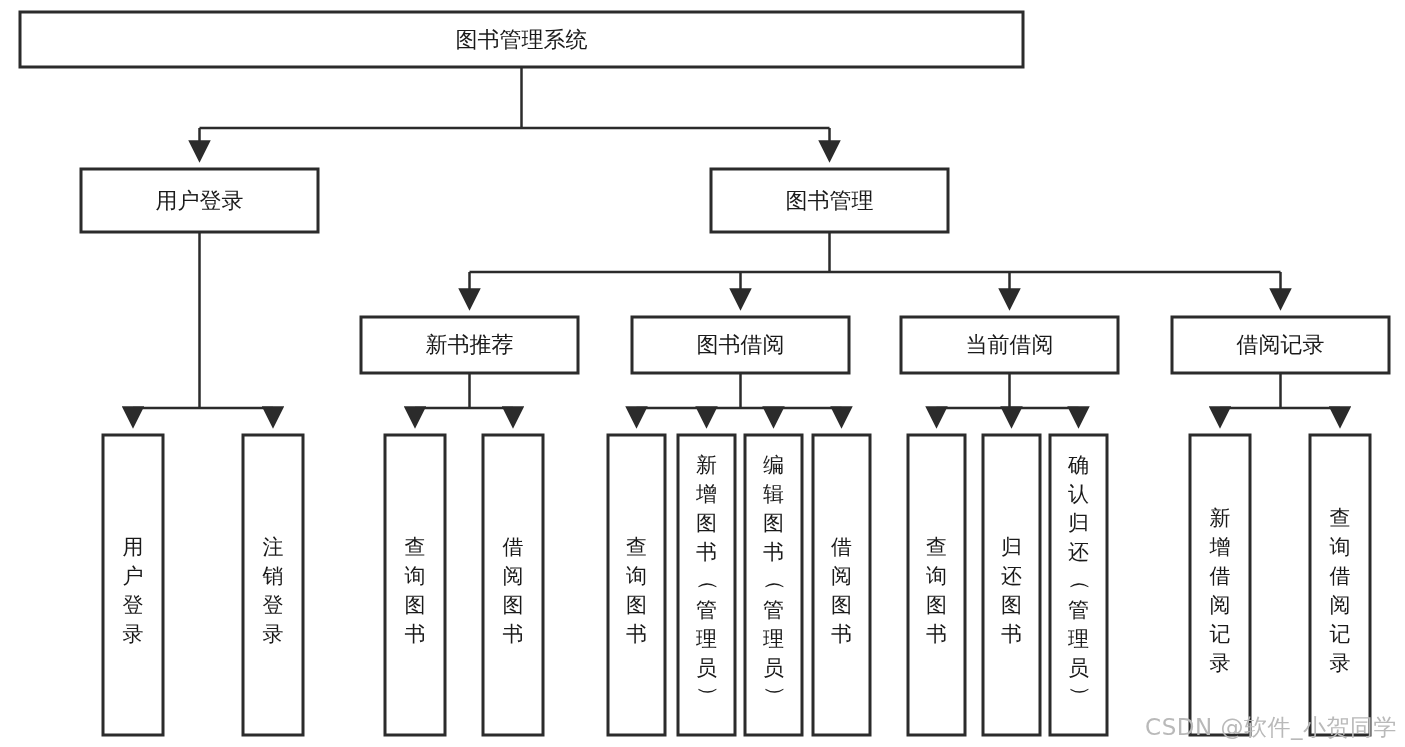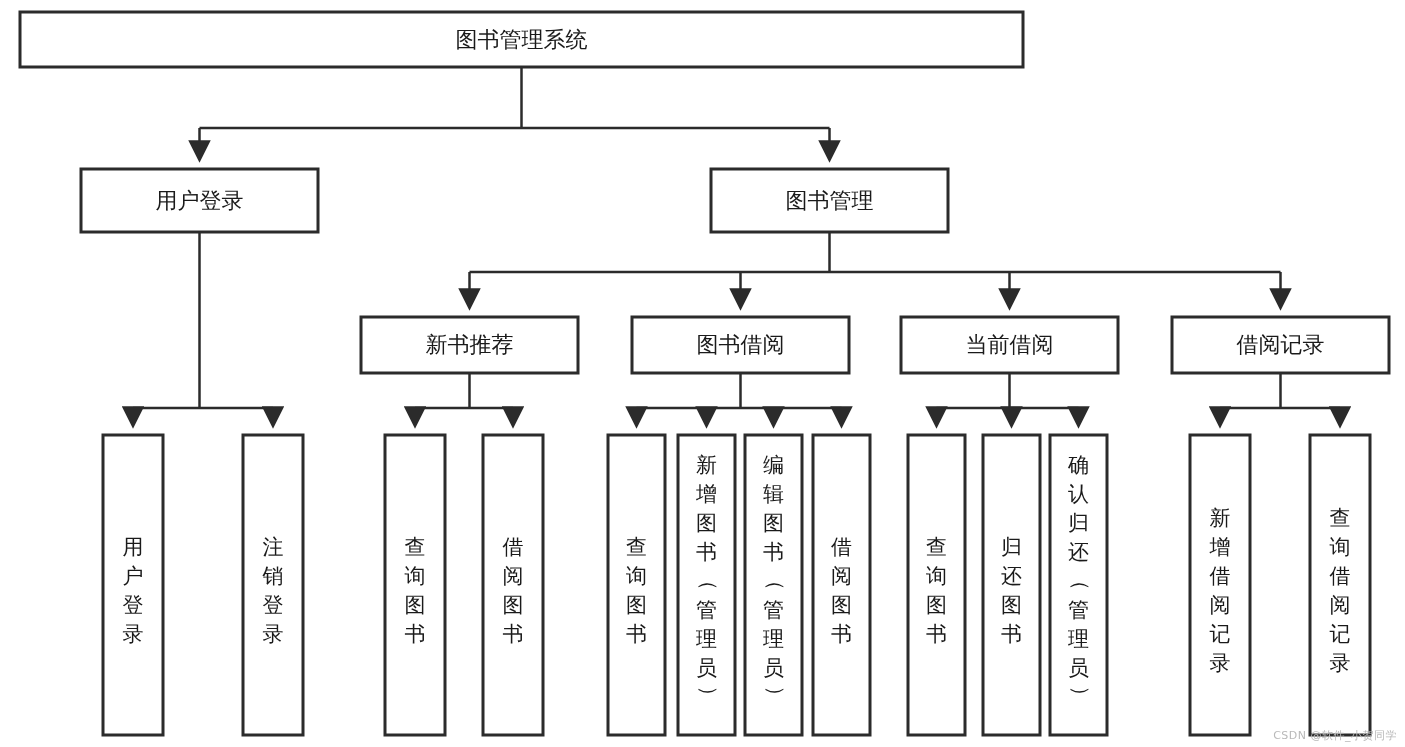--- a/index.html
+++ b/index.html
@@ -43,21 +43,21 @@
     stroke-width: 2.5;
     fill: none;
   }
   .arrow-head {
     fill: #2b2b2b;
   }
   .watermark {
     position: absolute;
     right: 8px;
     bottom: 4px;
-    font-size: 11px;
+    font-size: 23px;
     color: #b9b9b9;
     font-family: "DejaVu Sans", "Liberation Sans", sans-serif;
     white-space: nowrap;
     letter-spacing: 0.5px;
   }
 </style>
 </head>
 <body>
 
 <svg id="diagram" viewBox="0 0 1405 747">

